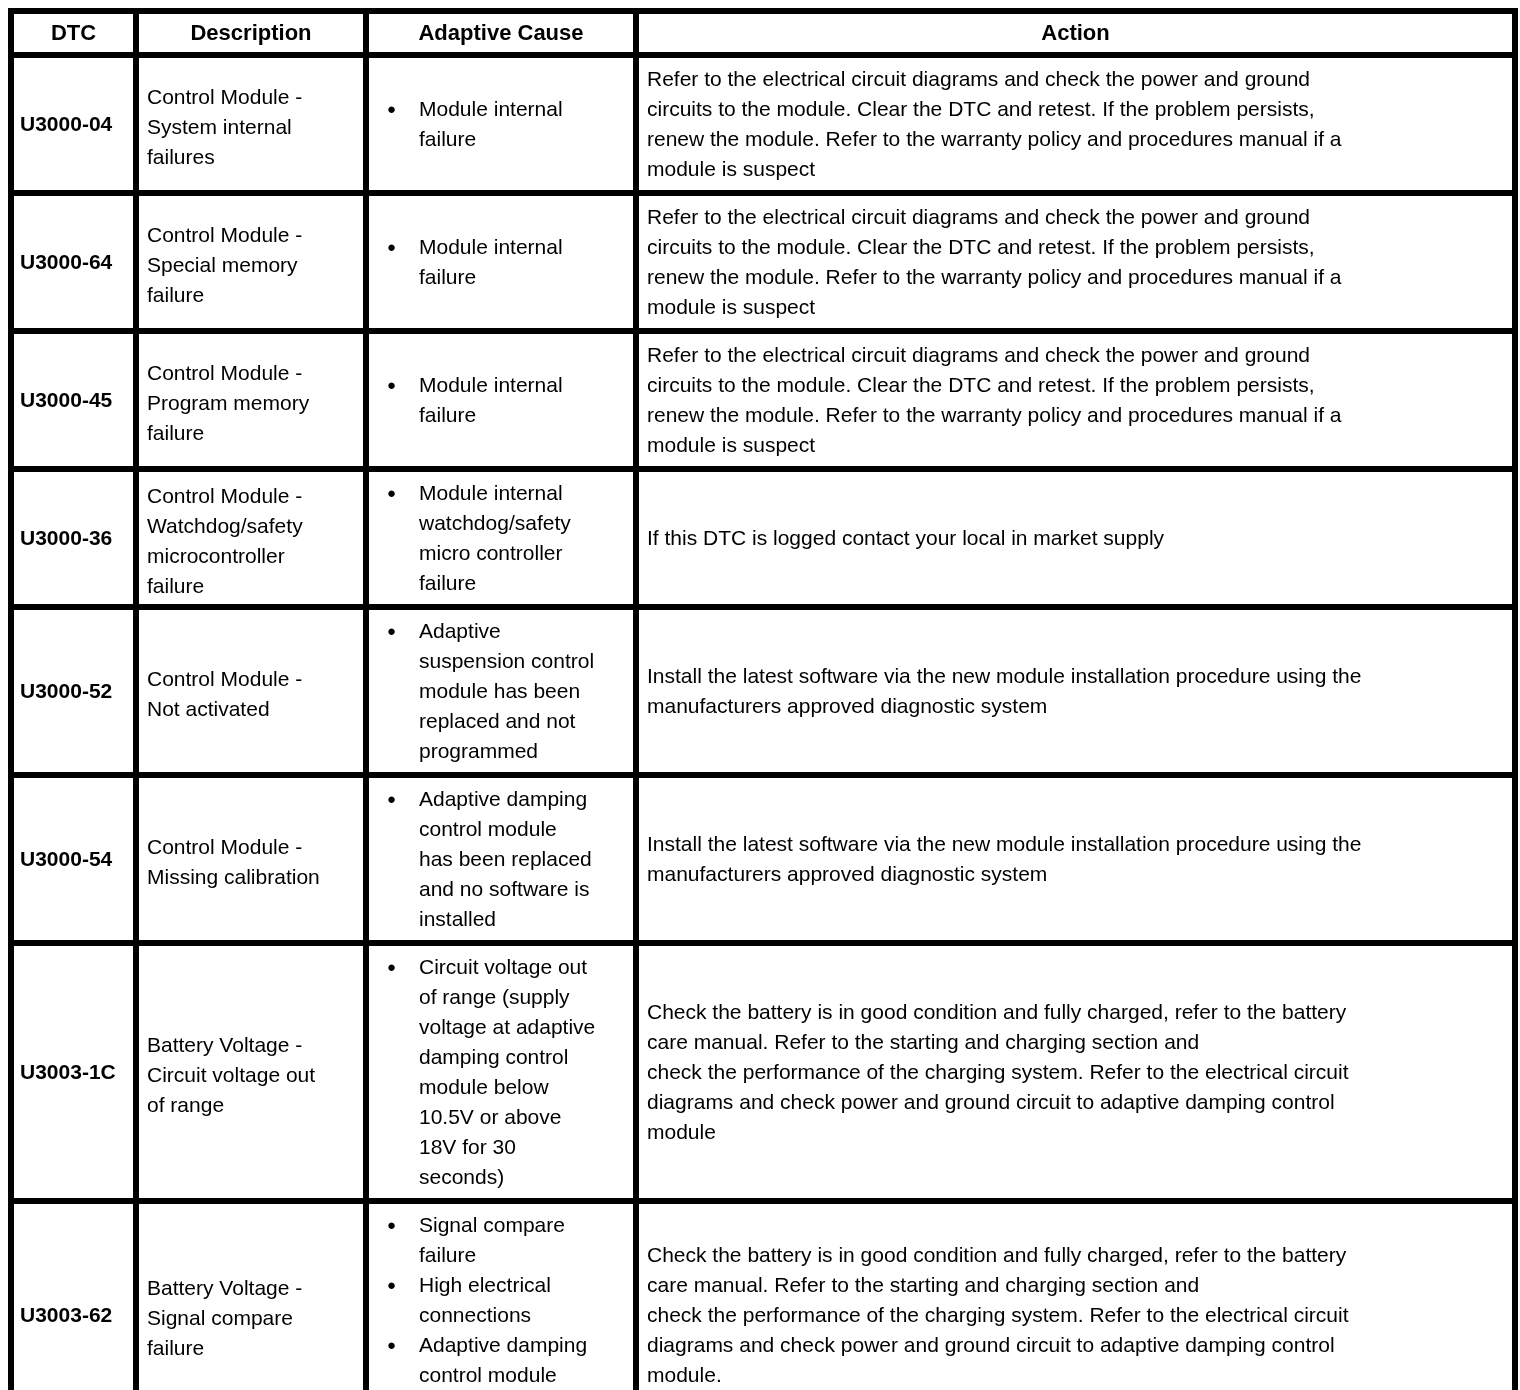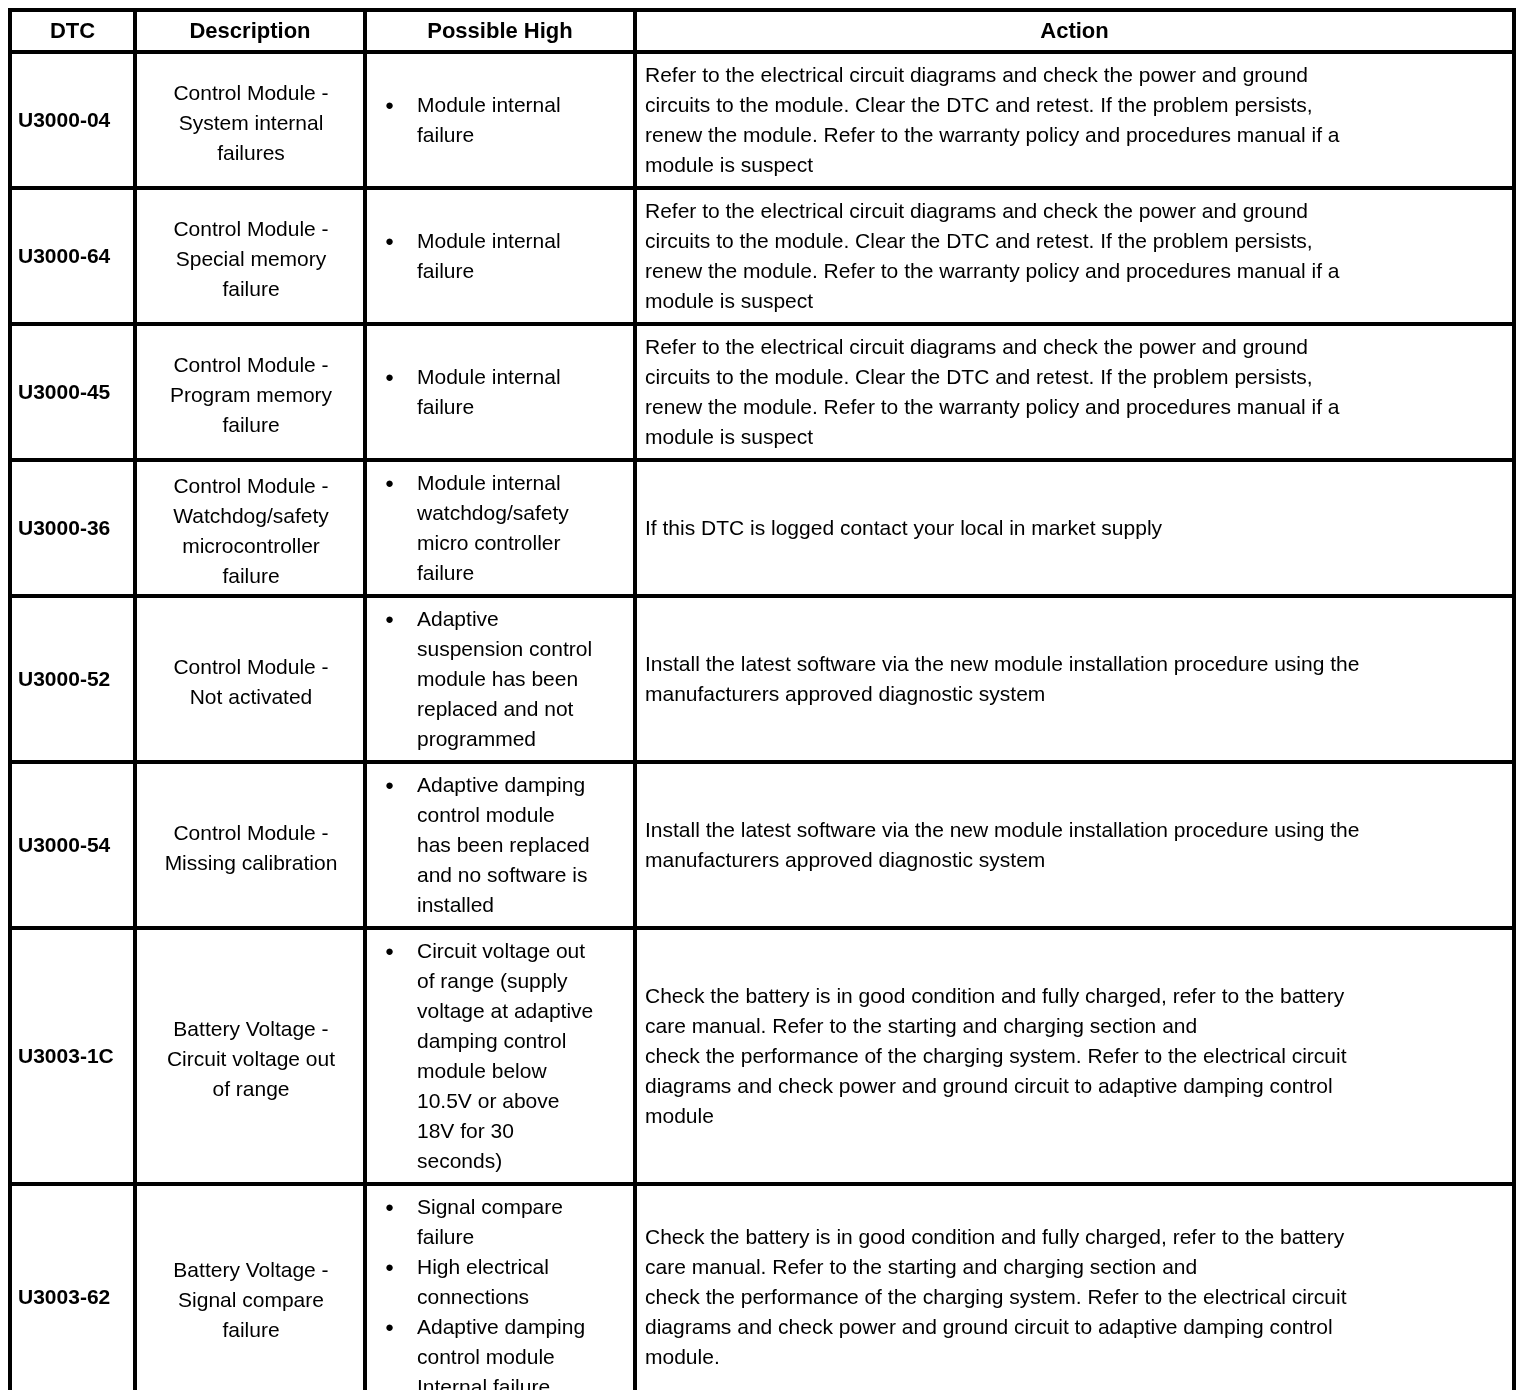--- a/index.html
+++ b/index.html
@@ -18,41 +18,40 @@
   }
   table.dtc-table {
     border-collapse: collapse;
     table-layout: fixed;
     width: 1504px;
     border: 4px solid #000000;
     background: #ffffff;
   }
   table.dtc-table th,
   table.dtc-table td {
-    border: 4px solid #000000;
+    border: 6px solid #000000;
     font-size: 21px;
     line-height: 30px;
     vertical-align: middle;
     overflow: hidden;
   }
   table.dtc-table th {
     font-weight: bold;
     text-align: center;
     padding: 4px 4px;
     font-size: 22px;
   }
   td.cell-dtc {
     padding: 6px 4px 6px 6px;
     text-align: left;
     font-weight: bold;
   }
   td.cell-desc {
     padding: 6px 6px 0 8px;
     white-space: pre-line;
-    text-align: center;
   }
   td.cell-cause {
     padding: 6px 4px;
   }
   td.cell-action {
     padding: 6px 6px 6px 8px;
     white-space: pre-line;
     margin-left: 8px;
   }
   .bullet-item {
@@ -80,21 +79,21 @@
     <colgroup>
       <col style="width:125px">
       <col style="width:230px">
       <col style="width:270px">
       <col style="width:879px">
     </colgroup>
     <thead>
       <tr>
         <th>DTC</th>
         <th>Description</th>
-        <th>Possible High</th>
+        <th>Adaptive Cause</th>
         <th>Action</th>
       </tr>
     </thead>
     <tbody>
   <tr>
     <td class="cell-dtc">U3000-04</td>
     <td class="cell-desc">Control Module -
 System internal
 failures</td>
     <td class="cell-cause">

